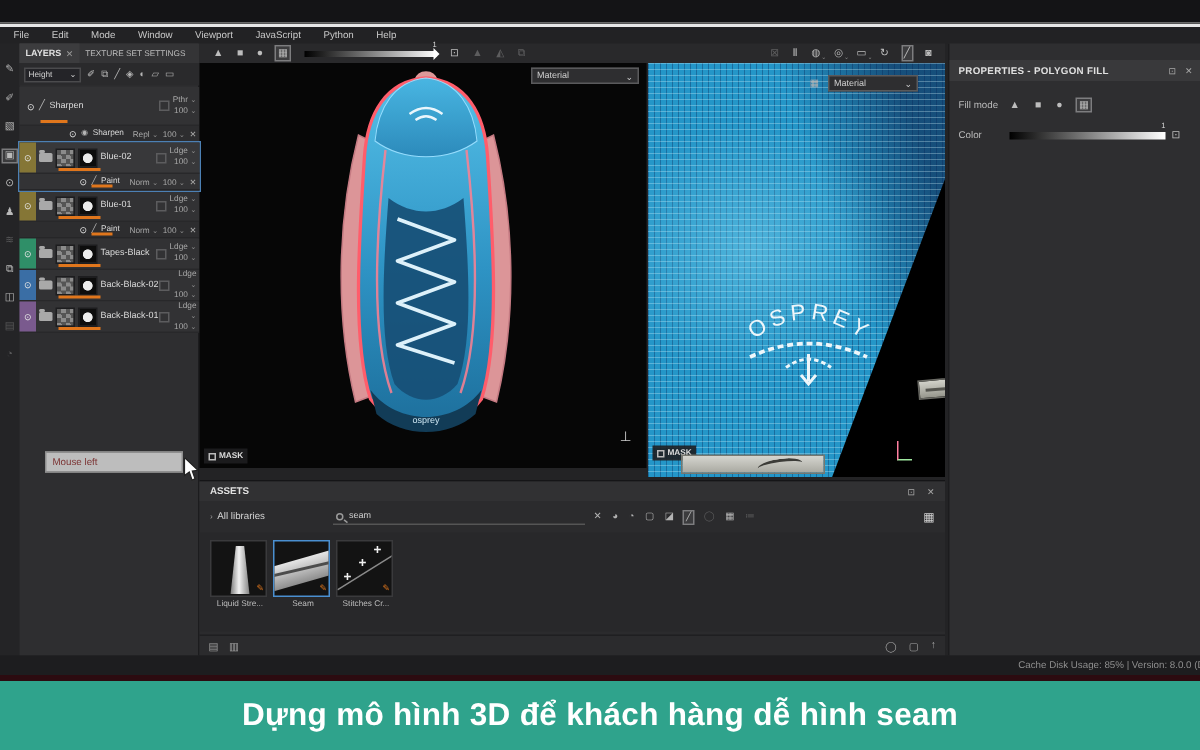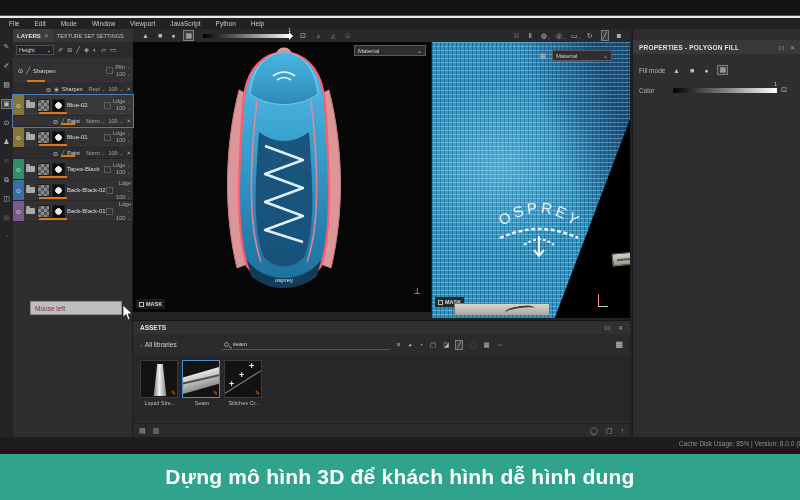--- a/index.html
+++ b/index.html
@@ -525,20 +525,20 @@
       </div>
     </div>
   </div>
 
   <div class="abs statusbar">
     <span>Cache Disk Usage:  85% | Version: 8.0.0 (D</span>
   </div>
   <div class="abs maroon"></div>
 
   <div class="abs banner" style="background-color: rgb(47, 163, 140);">
-    <span>Dựng mô hình 3D để khách hình dễ hình dung</span>
+    <span>Dựng mô hình 3D để khách hàng dễ hình seam</span>
   </div>
 
   <svg class="abs cursor" viewBox="0 0 12 16">
     <polygon points="1,0 1,12 4.2,9.6 6,15 8,14.2 6.2,9 10,8.6" fill="#fff" stroke="#222" stroke-width="0.8"></polygon>
   </svg>
 
 </div>
 
 </body></html>

